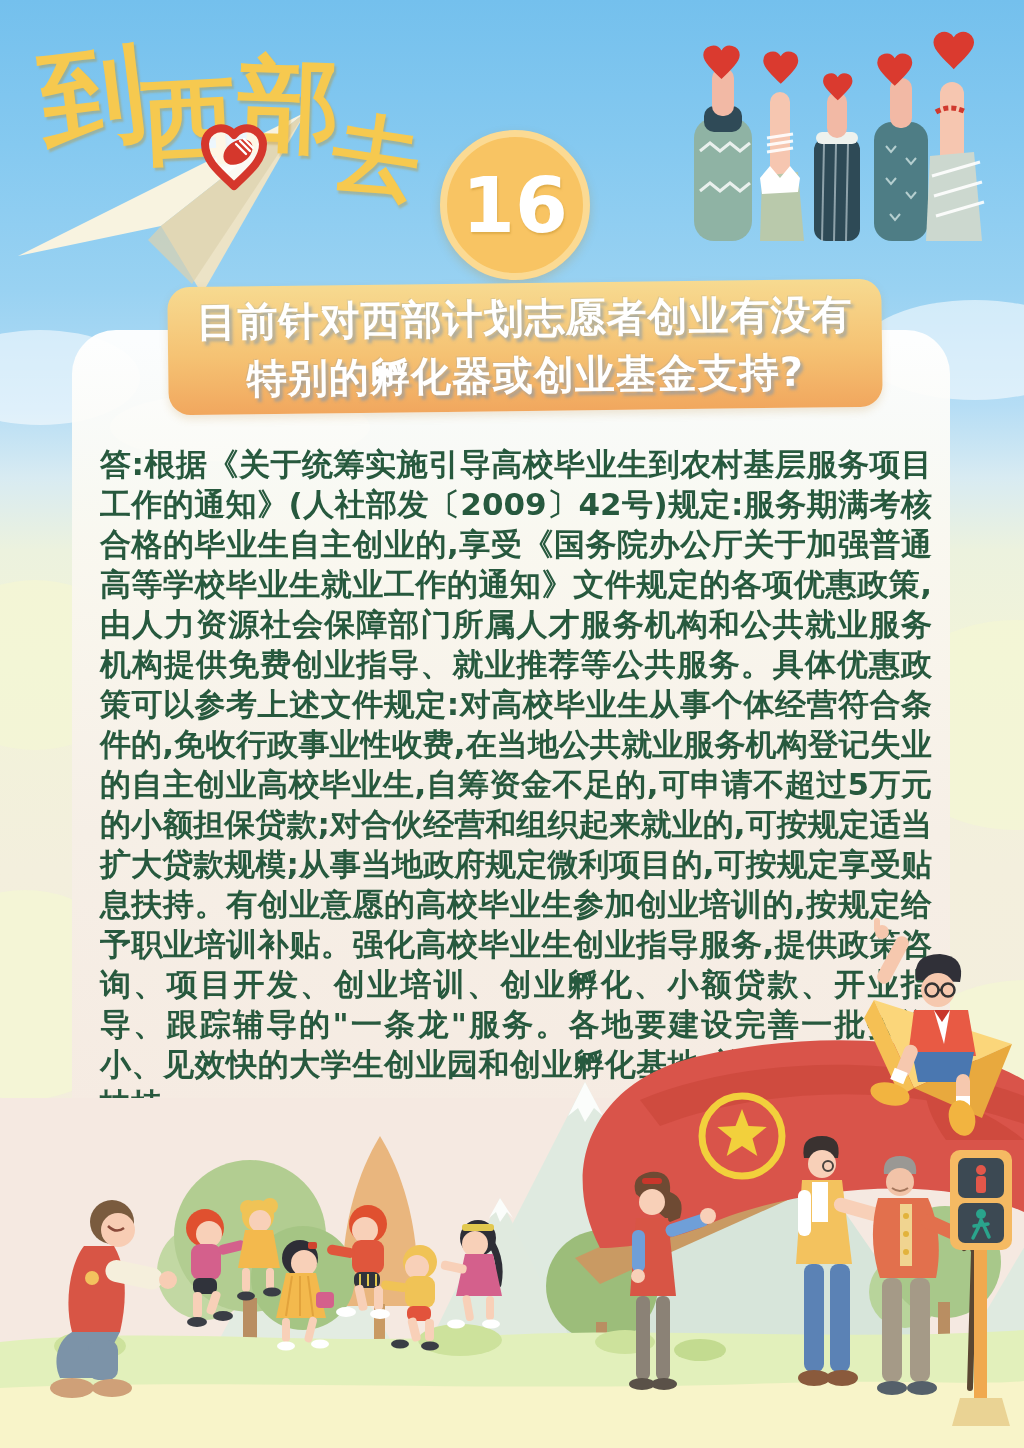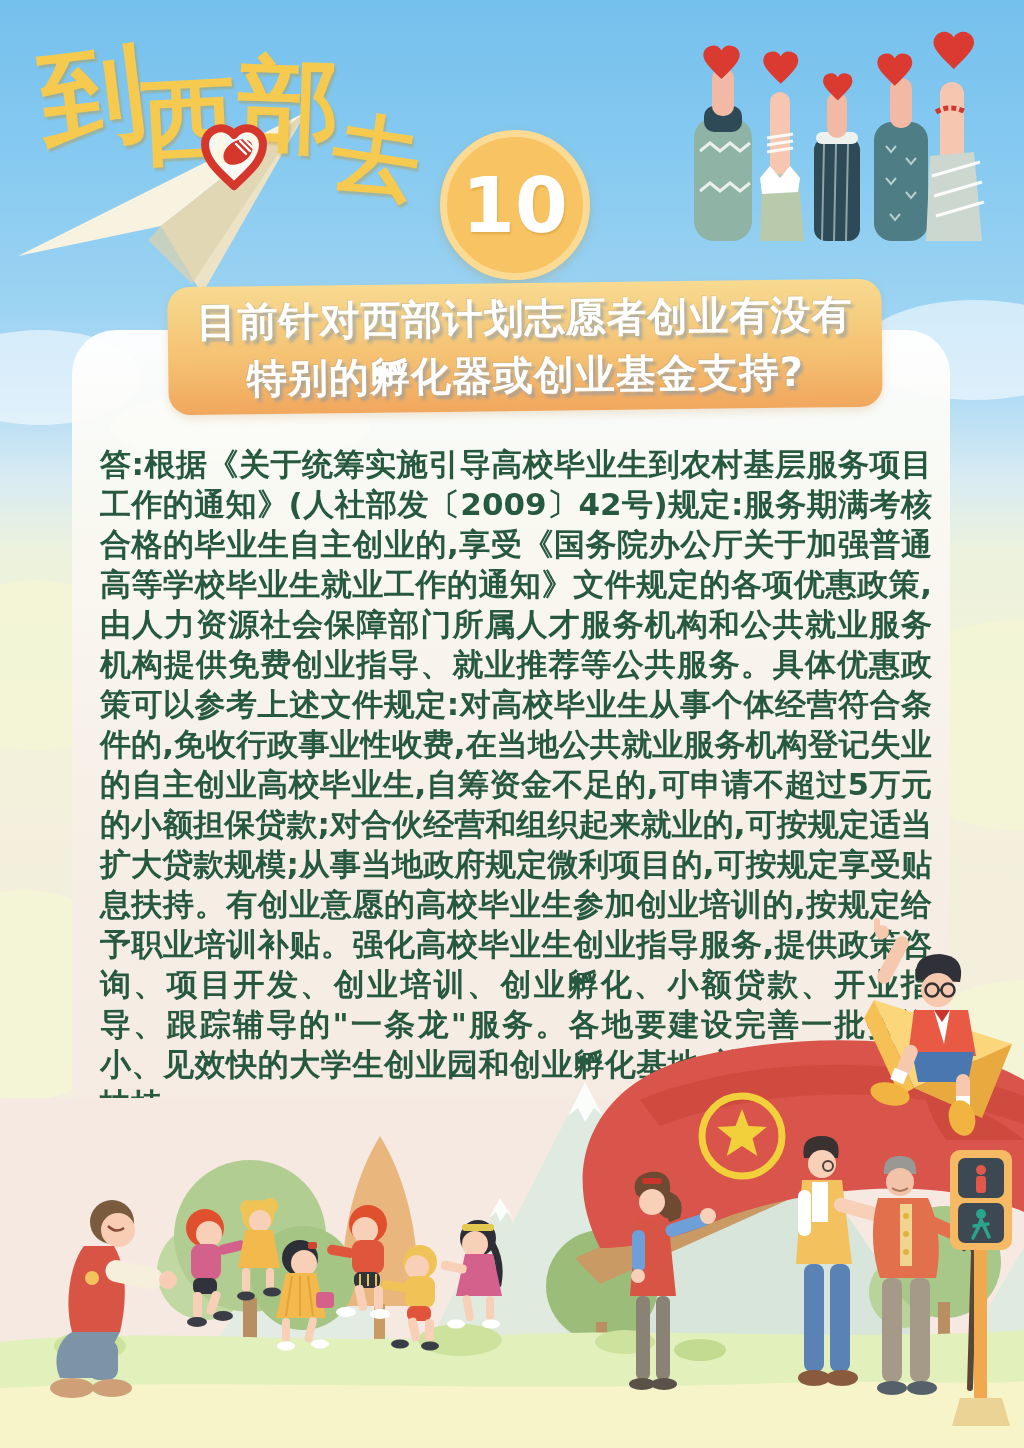--- a/index.html
+++ b/index.html
@@ -137,21 +137,21 @@
     <path d="M266 130 L310 126 L318 215 L262 215 Z" fill="#ccd8cf"></path>
     <g stroke="#fff" stroke-width="3" opacity=".9">
       <line x1="268" y1="150" x2="316" y2="136"></line>
         <line x1="270" y1="170" x2="318" y2="156"></line>
         <line x1="272" y1="190" x2="320" y2="176"></line>
     </g>
     <use href="#hh" transform="translate(268,4) scale(1.45)" fill="#da3a2f"></use>
   </svg>
 
   <div class="badge">
-    <span>10</span>
+    <span>16</span>
   </div>
 
   <div class="card"></div>
 
   <div class="banner">
     <span class="t">目前针对西部计划志愿者创业有没有</span>
     <span class="t">特别的孵化器或创业基金支持?</span>
   </div>
 
   <p class="answer">答:根据《关于统筹实施引导高校毕业生到农村基层服务项目工作的通知》(人社部发〔2009〕42号)规定:服务期满考核合格的毕业生自主创业的,享受《国务院办公厅关于加强普通高等学校毕业生就业工作的通知》文件规定的各项优惠政策,由人力资源社会保障部门所属人才服务机构和公共就业服务机构提供免费创业指导、就业推荐等公共服务。具体优惠政策可以参考上述文件规定:对高校毕业生从事个体经营符合条件的,免收行政事业性收费,在当地公共就业服务机构登记失业的自主创业高校毕业生,自筹资金不足的,可申请不超过5万元的小额担保贷款;对合伙经营和组织起来就业的,可按规定适当扩大贷款规模;从事当地政府规定微利项目的,可按规定享受贴息扶持。有创业意愿的高校毕业生参加创业培训的,按规定给予职业培训补贴。强化高校毕业生创业指导服务,提供政策咨询、项目开发、创业培训、创业孵化、小额贷款、开业指导、跟踪辅导的"一条龙"服务。各地要建设完善一批投资小、见效快的大学生创业园和创业孵化基地,并给予相关政策扶持。</p>

